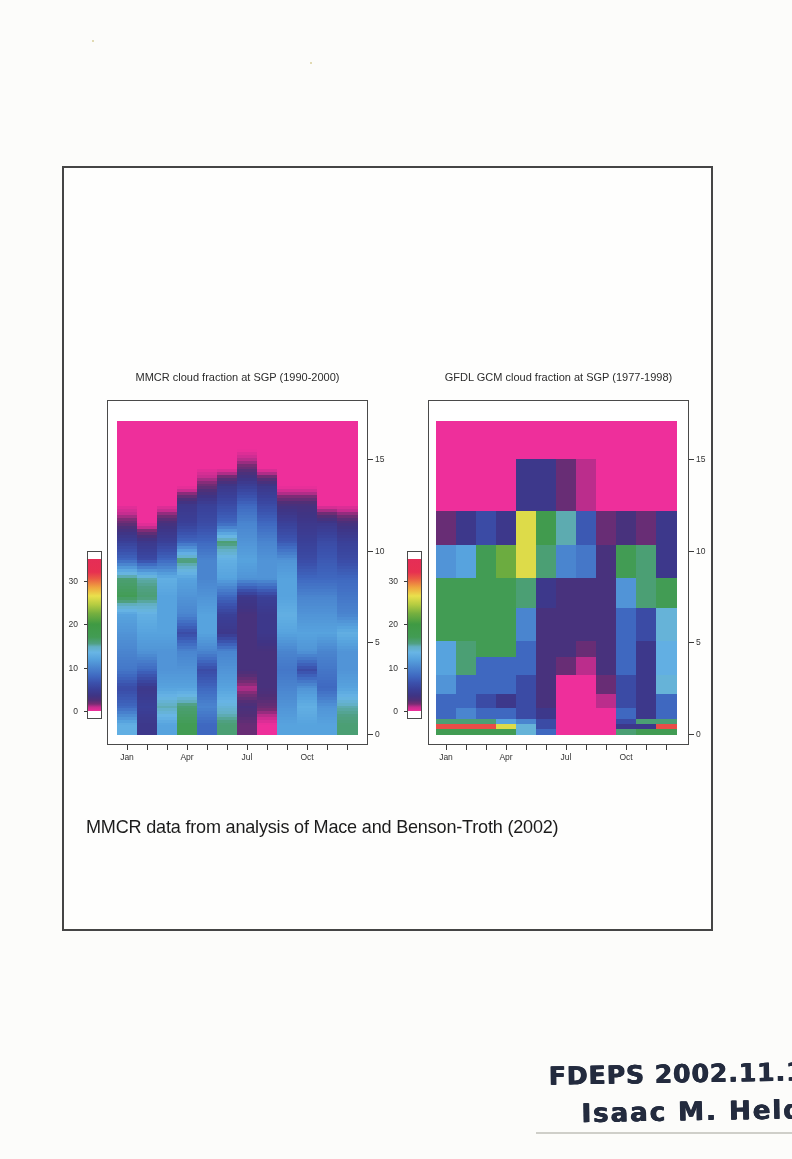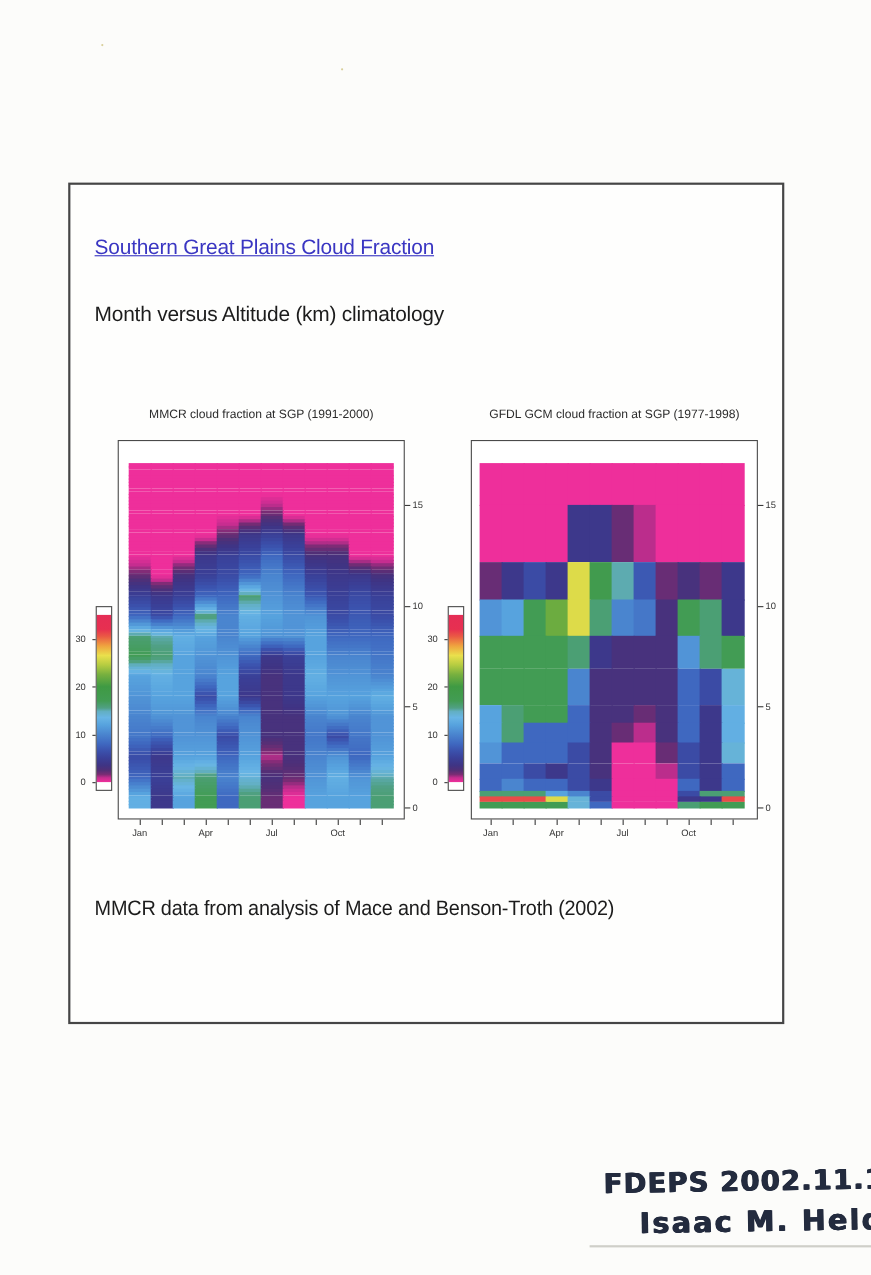--- a/index.html
+++ b/index.html
@@ -51,24 +51,22 @@
   }
   .scanline{position:absolute;left:536px;top:1132px;width:256px;height:2px;background:#cfcfc9;}
   .speck{position:absolute;width:2px;height:2px;background:#d8cf9a;border-radius:50%;}
 </style>
 </head>
 <body>
 
 <div class="page">
   <div class="slide"></div>
 
-  <div class="title">Southern Great Plains Cloud Fraction</div>
-  <div class="subtitle">Month versus Altitude (km) climatology</div>
 
-  <div class="chart-title ct0">MMCR cloud fraction at SGP (1991-2000)</div>
+  <div class="chart-title ct0">MMCR cloud fraction at SGP (1990-2000)</div>
   <div class="chart-title ct1">GFDL GCM cloud fraction at SGP (1977-1998)</div>
 
   <div id="charts">
       <div class="pframe" style="left: 107px; top: 400px; width: 261px; height: 345px;"></div>
       <div class="cell" style="left: 117px; top: 421px; width: 20.5px; height: 3.54545px; background: rgb(238, 47, 155);"></div>
       <div class="cell" style="left: 137px; top: 421px; width: 20.5px; height: 3.54545px; background: rgb(238, 47, 155);"></div>
       <div class="cell" style="left: 157px; top: 421px; width: 20.5px; height: 3.54545px; background: rgb(238, 47, 155);"></div>
       <div class="cell" style="left: 177px; top: 421px; width: 20.5px; height: 3.54545px; background: rgb(238, 47, 155);"></div>
       <div class="cell" style="left: 197px; top: 421px; width: 20.5px; height: 3.54545px; background: rgb(238, 47, 155);"></div>
       <div class="cell" style="left: 217px; top: 421px; width: 20.5px; height: 3.54545px; background: rgb(238, 47, 155);"></div>

